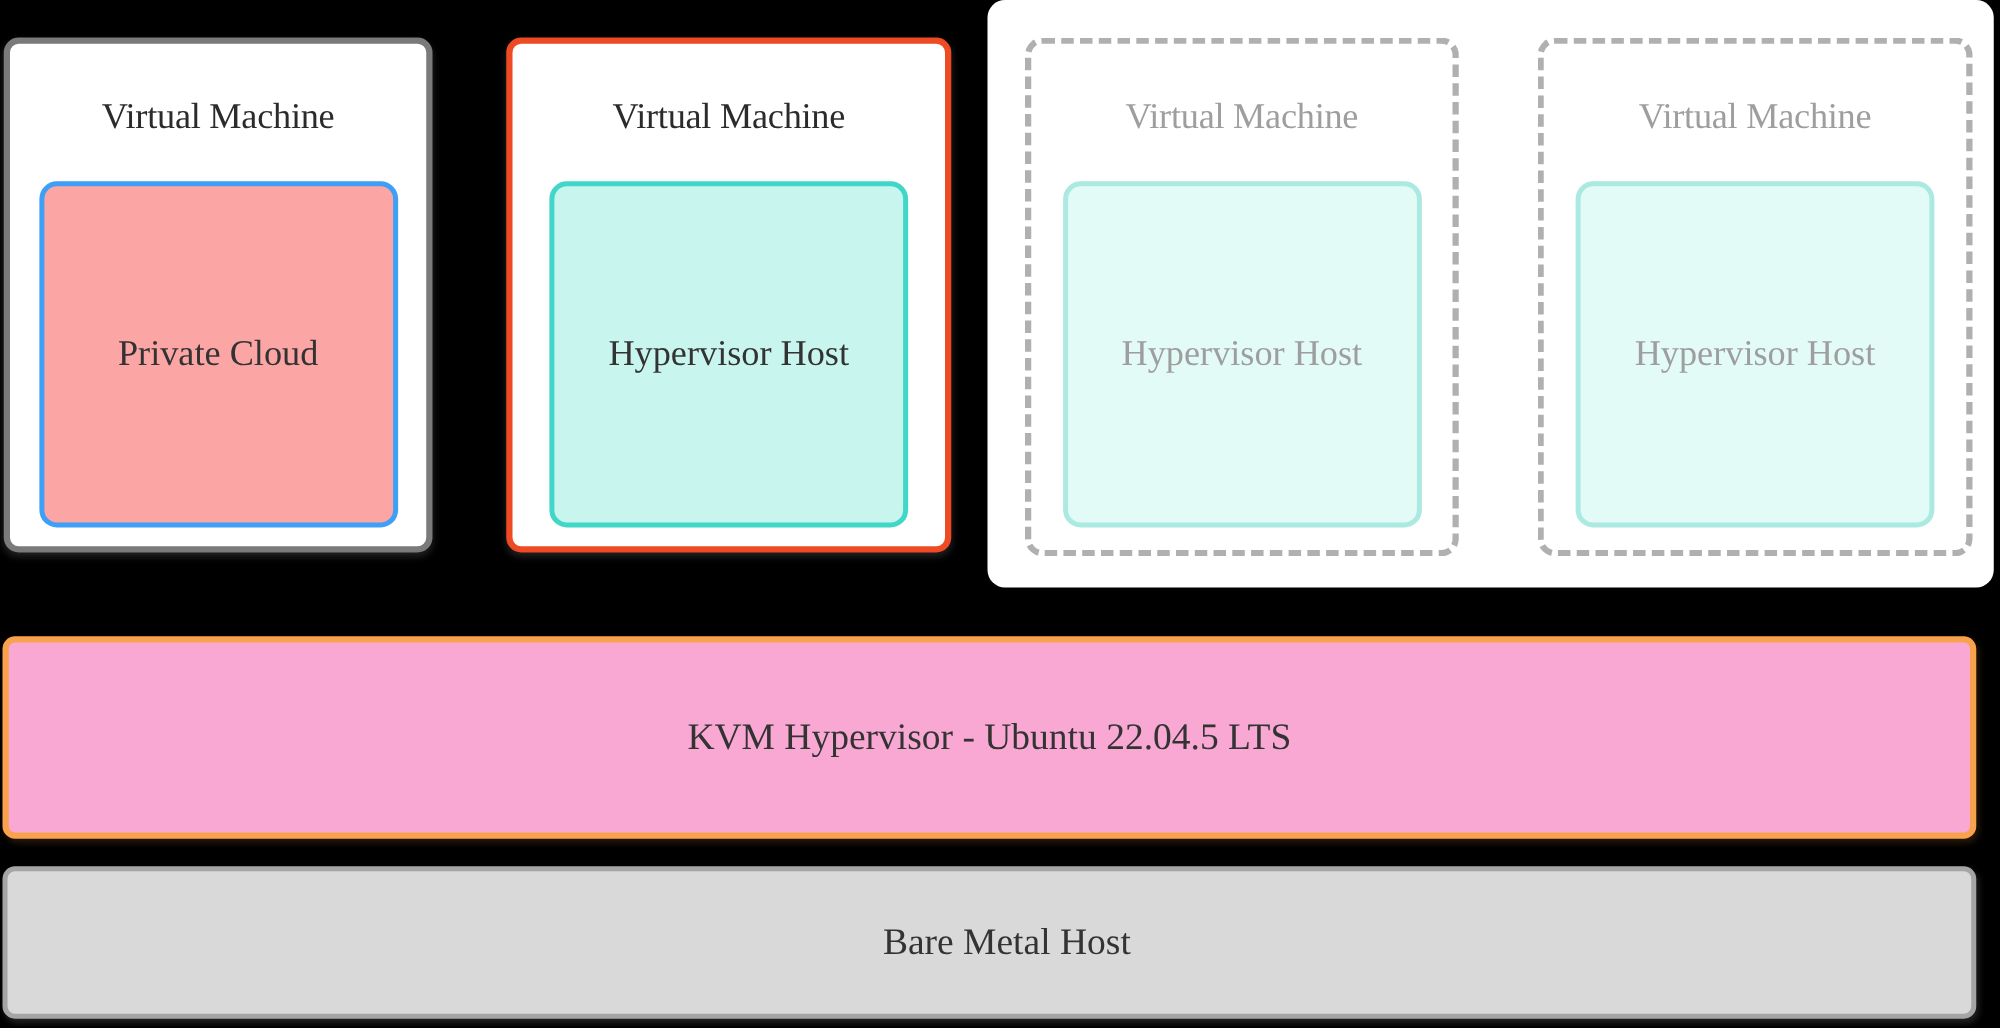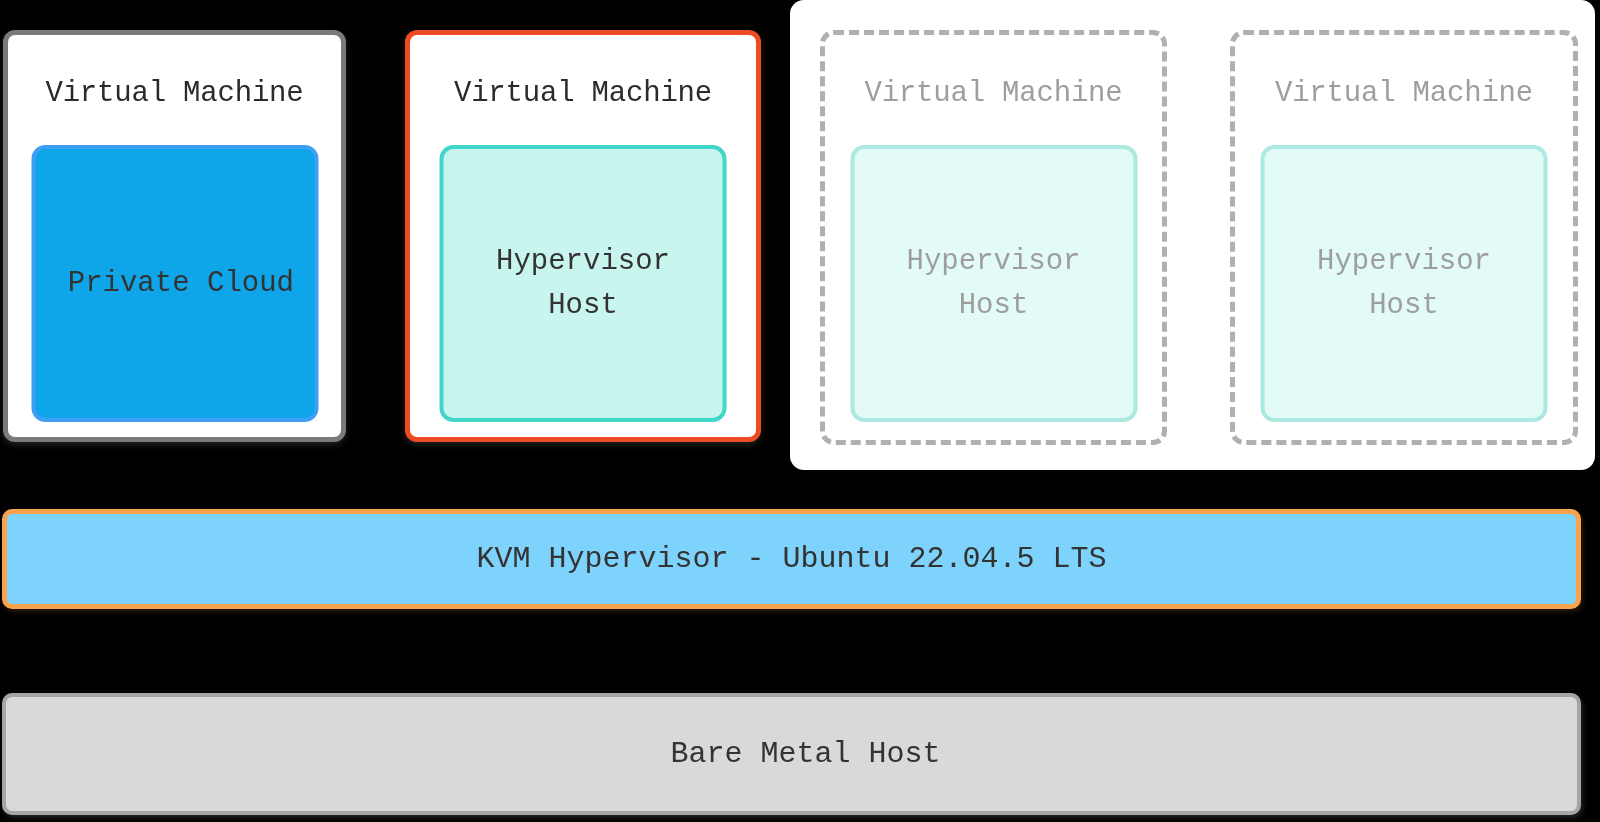--- a/index.html
+++ b/index.html
@@ -1,21 +1,21 @@
 <!DOCTYPE html>
 <html><head>
 <meta charset="utf-8">
 <style>
   html,body{margin:0;padding:0;background:#000;}
   *{box-sizing:border-box;}
   .canvas{
     position:relative;
     width:1600px;height:822px;
     background:#000;
-    font-family:Liberation Mono, monospace;
+    font-family:Liberation Serif, serif;
     overflow:hidden;
   }
   
   .vm{
     position:absolute;
     top:30px;height:412px;
     background:#fff;
     border-radius:12px;
   }
   .vm--pcd{
@@ -49,21 +49,21 @@
     top:110px;
     width:287px;height:277px;
     border-radius:14px;
     display:flex;align-items:center;justify-content:center;
     text-align:center;
     font-size:29px;
     line-height:1.5;
     color:#333;
     padding:0 20px;
   }
-  .host--blue{background:#0ea5e9;border:4px solid #3d9ff5;justify-content:flex-end;}
+  .host--blue{background:#fca5a5;border:4px solid #3d9ff5;}
   .host--teal{background:#c9f5ef;border:4px solid #40d6c8;}
   .host--ghost{background:#e2fbf7;border:4px solid #abe9e1;color:#9e9e9e;}
   
   .ghost-group{
     position:absolute;
     left:790px;top:0;
     width:805px;height:470px;
     background:#fff;
     border-radius:14px;
   }
@@ -72,22 +72,22 @@
   
   .layer{
     position:absolute;
     left:2px;width:1579px;
     border-radius:10px;
     display:flex;align-items:center;justify-content:center;
     font-size:30px;
     color:#333;
   }
   .layer--kvm{
-    top:509px;height:100px;
-    background:#7dd3fc;
+    top:509px;height:162px;
+    background:#f9a8d4;
     border:5px solid #f9a24d;
     box-shadow:2px 3px 5px rgba(80,50,20,0.5);
     text-align:center;
   }
   .layer--metal{
     top:693px;height:122px;
     background:#d9d9d9;
     border:4px solid #a5a5a5;
     box-shadow:2px 3px 5px rgba(70,70,70,0.5);
     padding-left:28px;

